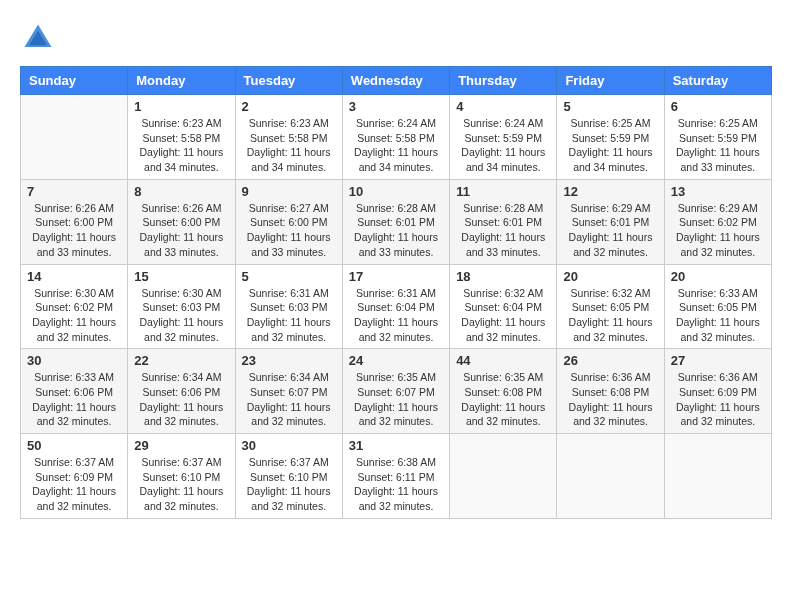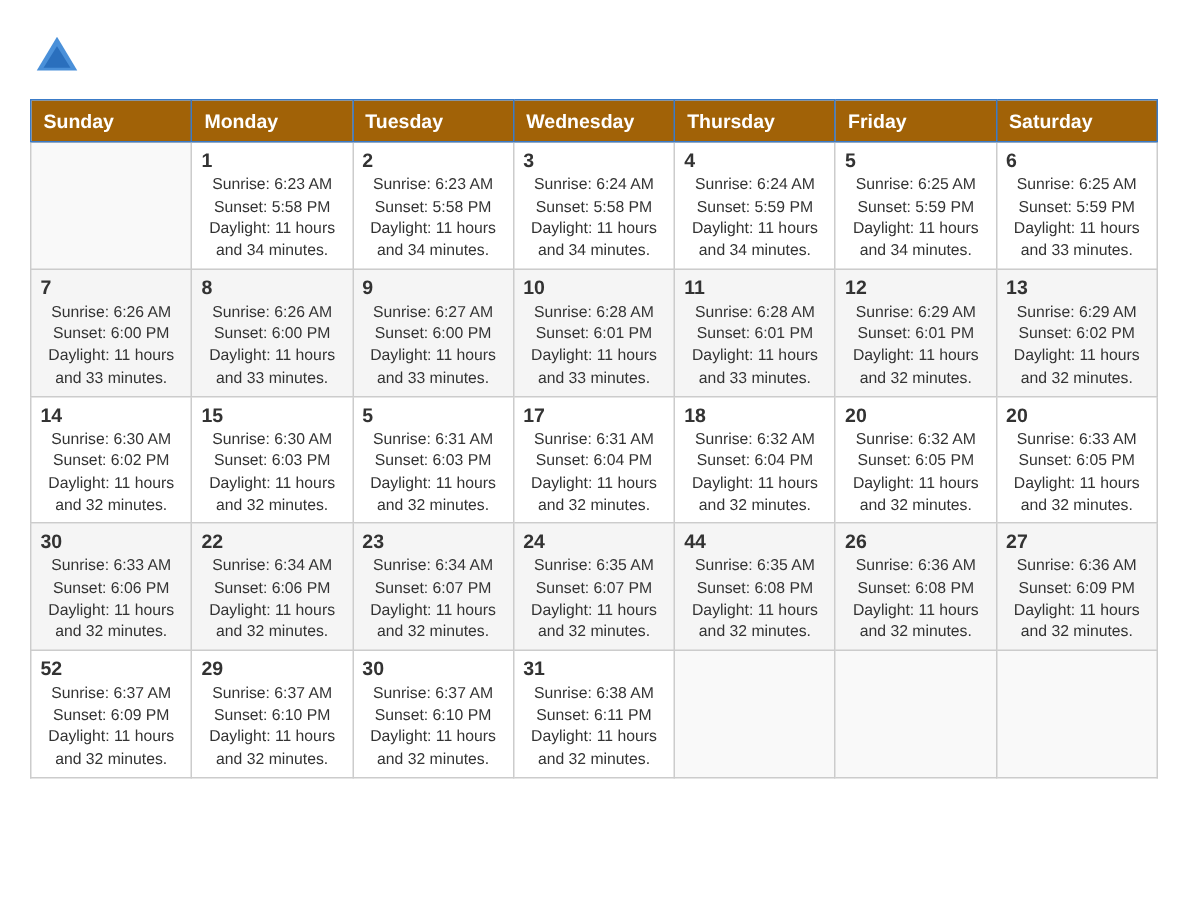--- a/index.html
+++ b/index.html
@@ -51,21 +51,21 @@
     .subtitle {
       font-size: 16px;
       color: #555;
     }
     .calendar {
       width: 100%;
       border-collapse: collapse;
       border: 1px solid #ccc;
     }
     .calendar th {
-      background-color: #a16207;
+      background-color: #3b82f6;
       color: #fff;
       text-align: left;
       padding: 6px 8px;
       font-size: 13px;
       border: 1px solid #3a7bc8;
     }
     .calendar td {
       vertical-align: top;
       padding: 4px 6px;
       border: 1px solid #ccc;
@@ -240,21 +240,21 @@
             <span class="day-number">26</span>
             <div class="day-info">Sunrise: 6:36 AM<br>Sunset: 6:08 PM<br>Daylight: 11 hours<br>and 32 minutes.</div>
           </td>
           <td>
             <span class="day-number">27</span>
             <div class="day-info">Sunrise: 6:36 AM<br>Sunset: 6:09 PM<br>Daylight: 11 hours<br>and 32 minutes.</div>
           </td>
         </tr>
         <tr>
           <td>
-            <span class="day-number">52</span>
+            <span class="day-number">50</span>
             <div class="day-info">Sunrise: 6:37 AM<br>Sunset: 6:09 PM<br>Daylight: 11 hours<br>and 32 minutes.</div>
           </td>
           <td>
             <span class="day-number">29</span>
             <div class="day-info">Sunrise: 6:37 AM<br>Sunset: 6:10 PM<br>Daylight: 11 hours<br>and 32 minutes.</div>
           </td>
           <td>
             <span class="day-number">30</span>
             <div class="day-info">Sunrise: 6:37 AM<br>Sunset: 6:10 PM<br>Daylight: 11 hours<br>and 32 minutes.</div>
           </td>

